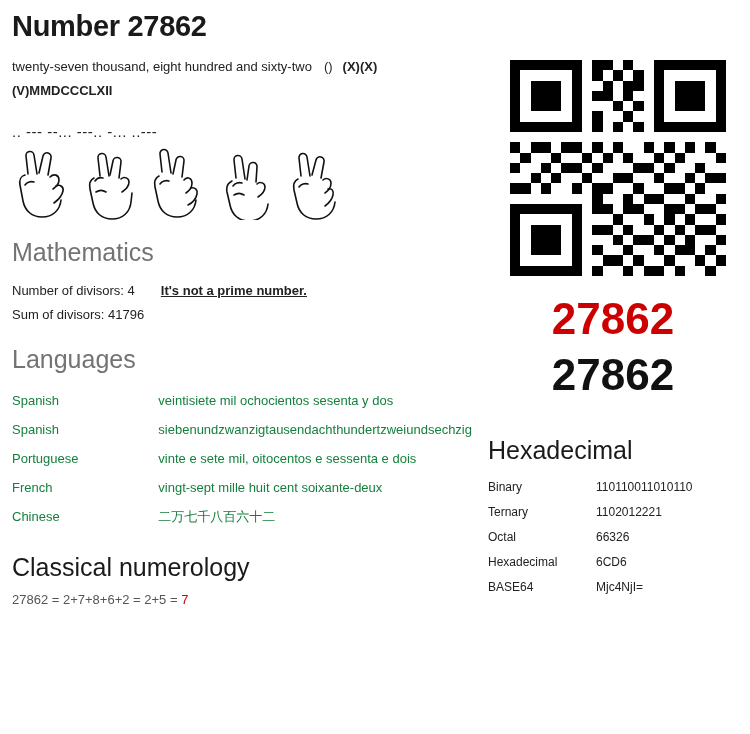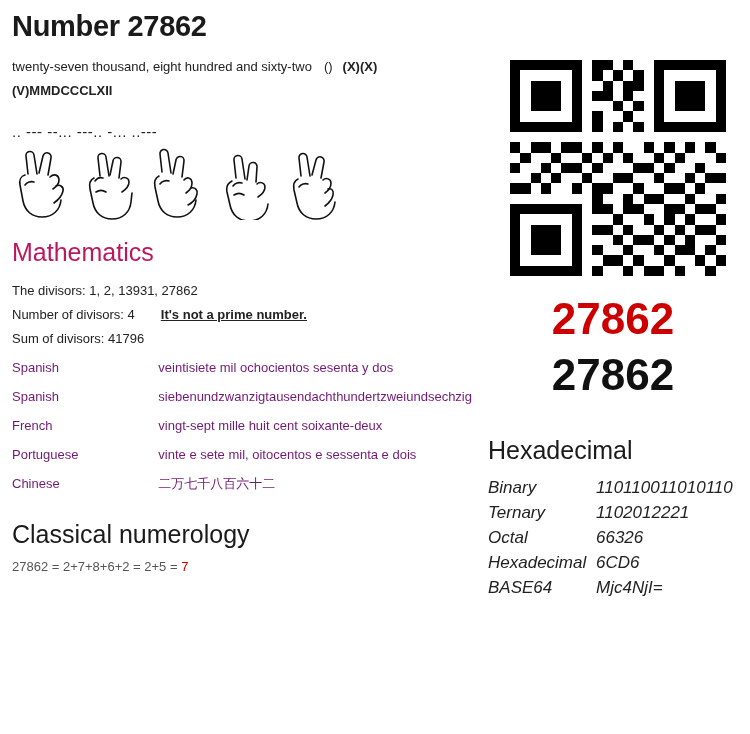--- a/index.html
+++ b/index.html
@@ -59,21 +59,21 @@
     display: flex;
     gap: 6px;
     align-items: flex-end;
   }
   .hands svg { display:block; }
 
   h2.section {
     font-size: 25px;
     font-weight: normal;
     margin: 18px 0 12px 0;
-    color: #be185d;
+    color: #737373;
   }
   .math-line {
     font-size: 13px;
     line-height: 24px;
     color: #222;
   }
   .math-row { display: flex; align-items: baseline; }
   .not-prime {
     font-weight: bold;
     margin-left: 26px;
@@ -83,21 +83,21 @@
   table.langs {
     border-collapse: collapse;
     width: 460px;
     margin-top: 2px;
   }
   table.langs td {
     font-size: 13px;
     line-height: 19px;
     vertical-align: middle;
     padding: 5px 0;
-    color: #701a75;
+    color: #15803d;
     margin-top: 18px;
   }
   table.langs td.lang-name { width: 158px; }
   table.langs td.lang-value { width: 302px; }
 
   h2.numerology {
     font-size: 25px;
     font-weight: normal;
     margin: 22px 0 10px 0;
     color: #1a1a1a;
@@ -140,25 +140,24 @@
     font-size: 25px;
     font-weight: normal;
     margin: 36px 0 10px 0;
     color: #1a1a1a;
   }
   table.info {
     border-collapse: collapse;
     width: 250px;
   }
   table.info td {
-    font-size: 17px;
+    font-size: 12px;
     line-height: 21px;
     padding: 2px 0;
     color: #222;
-    font-style: italic;
   }
   table.info td.info-label { width: 108px; }
   table.info td.info-value { width: 142px; }
 </style>
 </head>
 <body>
 
 <div class="page">
 
   <div class="left">
@@ -224,44 +223,44 @@
           <path d="M28 27 L32 12 a4 4 0 0 1 8 2 L37 30"></path>
           <path d="M39 32 c3 -3 8 -1 8 3 c0 5 -3 8 -6 10"></path>
           <path d="M44 41 c4 -1 6 2 5 6 c-1 5 -4 8 -8 11"></path>
           <path d="M14 31 c-4 2 -5 6 -4 11 l3 13 c2 10 9 16 19 16 c11 0 18 -7 19 -17"></path>
           <path d="M15 39 c2 -3 6 -4 9 -3"></path>
         </svg>
       </span>
     </div>
 
     <h2 class="section">Mathematics</h2>
-    <div class="math-line">The divisors: 1, 2, 13931, 27862</div>
     <div class="math-line math-row">
       <span>Number of divisors: 4</span>
       <span class="not-prime">It's not a prime number.</span>
     </div>
     <div class="math-line">Sum of divisors: 41796</div>
 
+    <h2 class="section">Languages</h2>
     <table class="langs">
       <tbody>
         <tr>
           <td class="lang-name">Spanish</td>
           <td class="lang-value">veintisiete mil ochocientos sesenta y dos</td>
         </tr>
         <tr>
           <td class="lang-name">Spanish</td>
           <td class="lang-value">siebenundzwanzigtausendachthundertzweiundsechzig</td>
         </tr>
         <tr>
+          <td class="lang-name">Portuguese</td>
+          <td class="lang-value">vinte e sete mil, oitocentos e sessenta e dois</td>
+        </tr>
+        <tr>
           <td class="lang-name">French</td>
           <td class="lang-value">vingt-sept mille huit cent soixante-deux</td>
-        </tr>
-        <tr>
-          <td class="lang-name">Portuguese</td>
-          <td class="lang-value">vinte e sete mil, oitocentos e sessenta e dois</td>
         </tr>
         <tr>
           <td class="lang-name">Chinese</td>
           <td class="lang-value">二万七千八百六十二</td>
         </tr>
       </tbody>
     </table>
 
     <h2 class="numerology">Classical numerology</h2>
     <div class="numerology-line">

